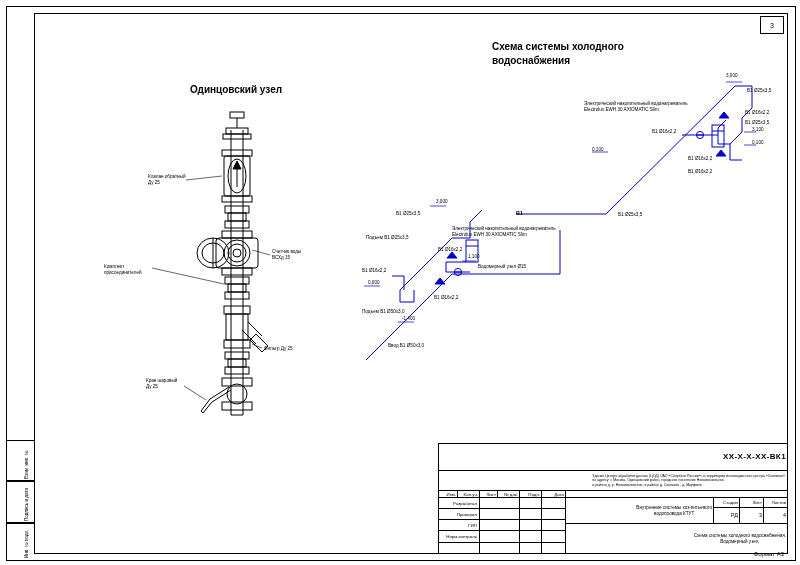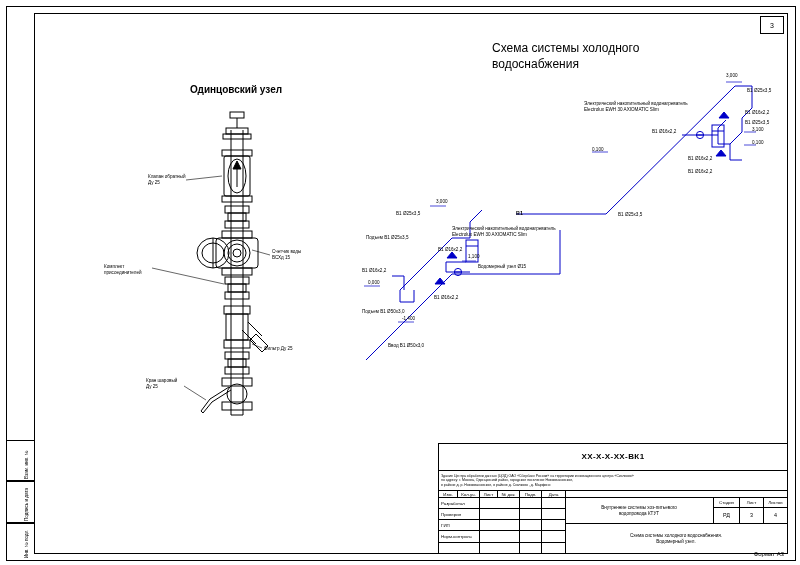--- a/index.html
+++ b/index.html
@@ -2,32 +2,32 @@
 <html><head>
 <meta charset="utf-8">
 <style>
   html,body{margin:0;padding:0;background:#fff;}
   body{width:800px;height:565px;overflow:hidden;font-family:"Liberation Sans",sans-serif;color:#000;}
   .sheet{position:relative;width:800px;height:565px;background:#ffffff;}
   .frame-outer{position:absolute;left:6px;top:6px;width:788px;height:553px;border:1px solid #000;}
   .frame-inner{position:absolute;left:34px;top:13px;width:752px;height:539px;border:1.6px solid #000;}
   .corner-num{position:absolute;right:16px;top:16px;width:22px;height:16px;border:1px solid #000;
     font-size:7px;display:flex;align-items:center;justify-content:center;}
-  .title-main{position:absolute;left:492px;top:40px;width:200px;font-size:12px;font-weight:normal;line-height:1.35;}
+  .title-main{position:absolute;left:492px;top:40px;width:200px;font-size:10px;font-weight:bold;line-height:1.35;}
   .label-vu{position:absolute;left:190px;top:84px;font-size:10px;font-weight:bold;}
   .lbl{position:absolute;font-size:4.6px;line-height:1.35;color:#000;white-space:nowrap;}
   .lbl.b{font-weight:bold;}
   svg{position:absolute;left:0;top:0;width:800px;height:565px;overflow:visible;}
   
   .side-strip{position:absolute;left:6px;top:440px;width:28px;height:119px;}
   .side-cell{position:absolute;left:0;width:28px;border-top:1px solid #000;}
   .side-txt{position:absolute;transform-origin:0 0;transform:rotate(-90deg);font-size:4.6px;white-space:nowrap;}
   
   .stamp{position:absolute;left:438px;top:443px;width:348px;height:109px;border:1px solid #000;font-size:4.4px;}
-  .stamp div{position:absolute;box-sizing:border-box;}
+  .stamp div{position:absolute;box-sizing:border-box;justify-content:flex-end;}
   .hline{border-top:1px solid #000;}
   .vline{border-left:1px solid #000;}
   .cellT{display:flex;align-items:center;justify-content:center;text-align:center;line-height:1.2;padding:0 1px;}
   .cellL{display:flex;align-items:center;justify-content:flex-start;text-align:left;line-height:1.25;padding:0 2px;}
   .format{position:absolute;right:16px;bottom:8px;font-size:6px;}
   .code{font-size:8px;font-weight:bold;letter-spacing:.4px;}
 </style>
 </head>
 <body>
 

